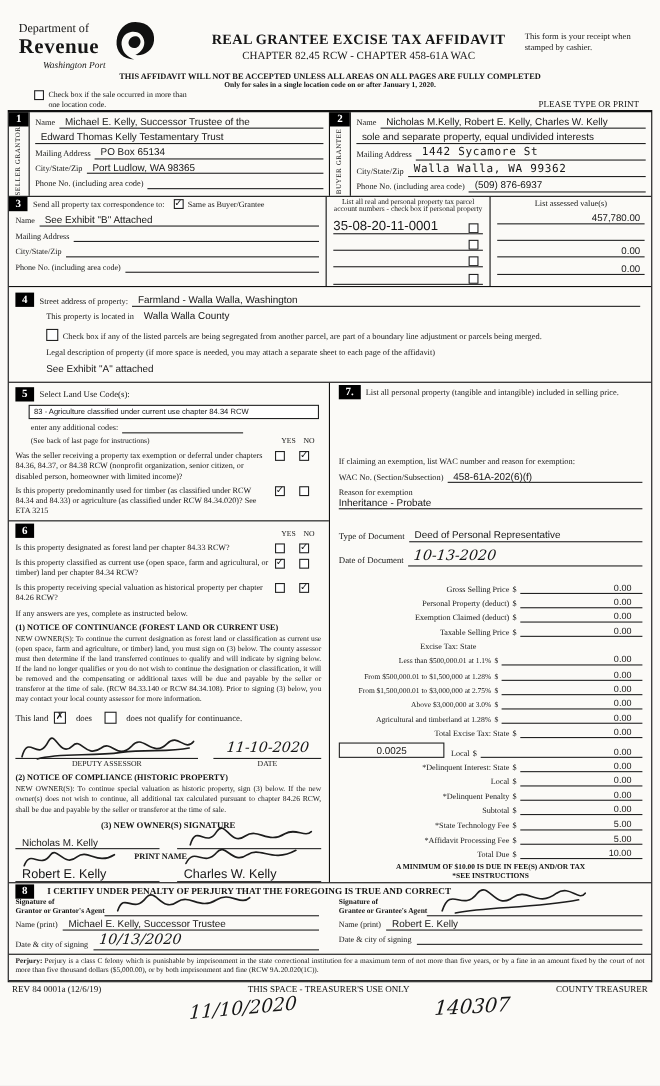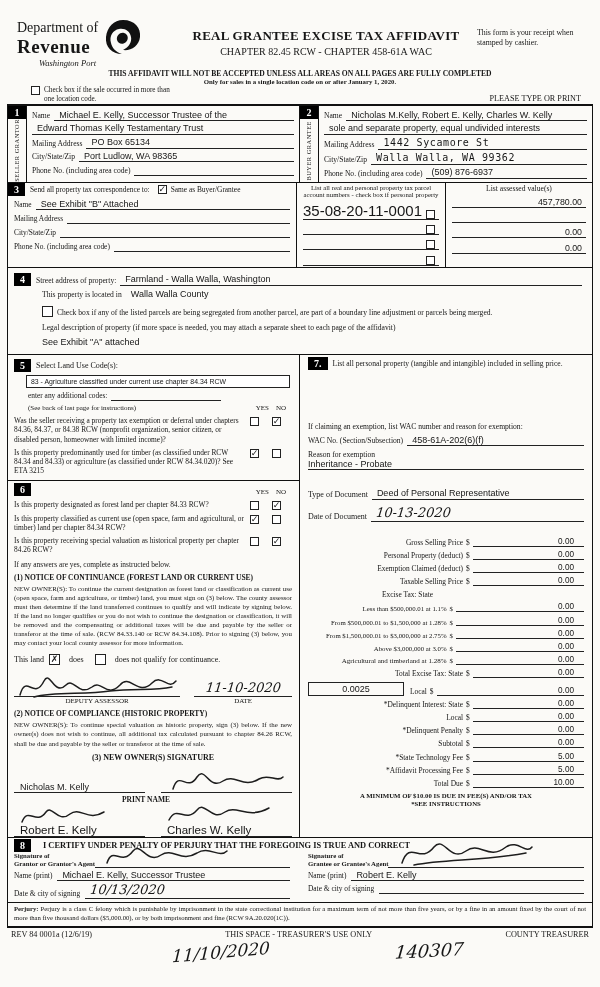--- a/index.html
+++ b/index.html
@@ -5,21 +5,21 @@
   * { box-sizing: border-box; margin: 0; padding: 0; }
   html,body { width:600px; background:#eceae6; }
   .page {
     width:600px; height:987px; background:#fbfaf7; color:#161616;
     font-family:"Liberation Serif", serif; position:relative; overflow:hidden;
     padding:0 7px;
   }
   
   .header-top { display:flex; padding:20px 4px 0 10px; }
   .logo-block { width:158px; position:relative; }
-  .dept-top { font-size:14px; }
+  .dept-top { font-size:11px; }
   .dept-name { font-size:19px; font-weight:bold; letter-spacing:0.5px; }
   .dept-sub { font-size:8.5px; font-style:italic; margin-left:22px; }
   .logo-svg { position:absolute; top:-2px; left:86px; }
   .title-block { flex:1; text-align:center; padding-top:8px; }
   .title { font-size:13px; font-weight:bold; letter-spacing:0.3px; }
   .chapter { font-size:10px; margin-top:2px; }
   .receipt-block { width:112px; font-size:7.8px; padding-top:8px; line-height:1.25; }
   .warning { text-align:center; font-weight:bold; font-size:7.6px; margin-top:1px; }
   .only-note { text-align:center; font-weight:bold; font-size:6.8px; }
   .header-row3 { display:flex; justify-content:space-between; align-items:flex-start; padding:1px 12px 0 24px; }
@@ -51,21 +51,21 @@
   .fentry.mono { font-family:"DejaVu Sans Mono",monospace; font-size:10px; letter-spacing:0.6px; }
   
   .s3 { display:flex; border-bottom:1.6px solid #111; }
   .s3-left { width:288px; padding:0 0 3px 0; font-size:7.4px; }
   .s3-head { display:flex; align-items:center; }
   .badge-sq { background:#000; color:#fff; font-weight:bold; font-size:10px; padding:1px 6px; margin-right:5px; flex:none; }
   .s3-mid { width:150px; border-left:1.2px solid #111; border-right:1.2px solid #111; padding:1px 6px; font-size:6.8px; text-align:center; }
   .s3-right { flex:1; padding:1px 6px; font-size:7.6px; text-align:center; }
   .s3row { display:flex; align-items:flex-end; margin:3px 6px 0 6px; font-size:7.4px; }
   .parc-row { display:flex; align-items:flex-end; border-bottom:1px solid #222; margin-top:4.2px; min-height:11px; }
-  .parc-val { flex:1; text-align:left; font-family:"Liberation Sans",sans-serif; font-size:15px; }
+  .parc-val { flex:1; text-align:left; font-family:"Liberation Sans",sans-serif; font-size:12px; }
   .asses-row { border-bottom:1px solid #222; margin-top:4.2px; min-height:11px; text-align:right; font-family:"Liberation Sans",sans-serif; font-size:8.8px; padding-right:4px; }
   
   .s4 { border-bottom:1.6px solid #111; padding:2px 10px 6px 6px; font-size:7.6px; }
   .s4row { display:flex; align-items:flex-end; margin-top:3px; }
   
   .twocol { display:flex; border-bottom:1.6px solid #111; }
   .col-left { width:292px; border-right:1.2px solid #111; padding:2px 7px 0 6px; }
   .col-right { flex:1; padding:2px 8px 0 8px; }
   .yn-head { display:flex; justify-content:flex-end; gap:7px; font-size:7px; padding-right:6px; }
   .qrow { display:flex; margin-top:4px; }
@@ -76,21 +76,21 @@
   .bheading { font-size:7.5px; font-weight:bold; margin-top:4px; }
   .land-row { display:flex; align-items:center; font-size:8px; margin-top:7px; gap:5px; }
   .dep-row { display:flex; gap:14px; margin-top:2px; align-items:flex-end; }
   .dep-sig { flex:1.7; border-bottom:1px solid #222; position:relative; height:30px; }
   .dep-date { flex:1; border-bottom:1px solid #222; text-align:center; }
   .dep-labels { display:flex; gap:14px; font-size:7px; }
   .dep-labels > div:first-child { flex:1.7; text-align:center; }
   .dep-labels > div:last-child { flex:1; text-align:center; }
   .hand { font-family:"DejaVu Serif",serif; font-style:italic; font-size:13px; transform:skewX(-6deg); display:inline-block; white-space:nowrap; }
   .center-bold { text-align:center; font-weight:bold; font-size:8px; margin-top:5px; }
-  .owner-grid { display:flex; gap:16px; margin-top:16px; }
+  .owner-grid { display:flex; gap:16px; margin-top:2px; }
   .sig-cell { flex:1; border-bottom:1px solid #222; position:relative; height:15px; }
   .sig-cell.tall { height:17px; }
   .sig-cell svg { position:absolute; left:4px; bottom:-3px; overflow:visible; }
   .print-name { position:absolute; left:6px; bottom:0; font-family:"Liberation Sans",sans-serif; font-size:9px; }
   .print-name.big { font-size:11.5px; }
   .printname-mid { font-size:7.5px; font-weight:bold; margin:2px 0 0 108px; }
   
   .s7-head { display:flex; align-items:flex-start; }
   .mrow { display:flex; align-items:flex-end; margin-top:3.2px; font-size:7.4px; }
   .mlabel { white-space:nowrap; text-align:right; padding-right:3px; }

